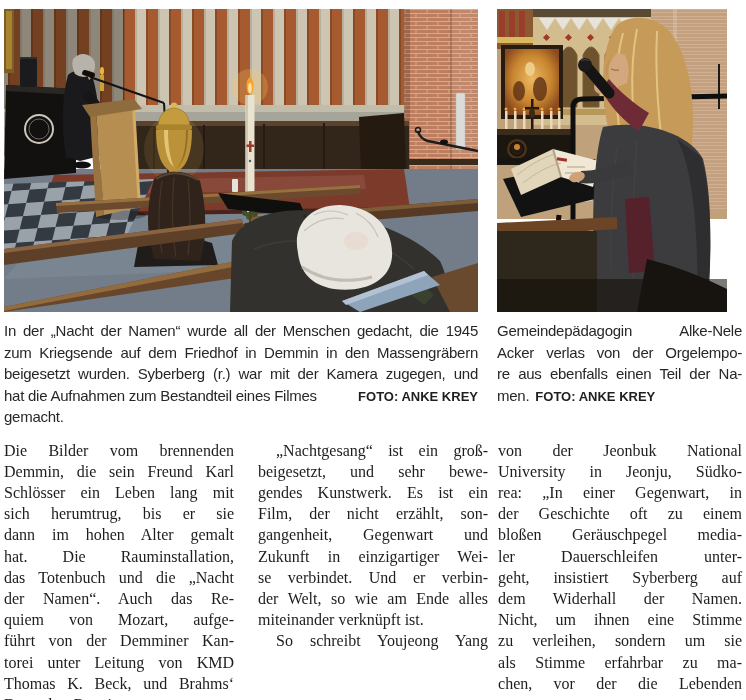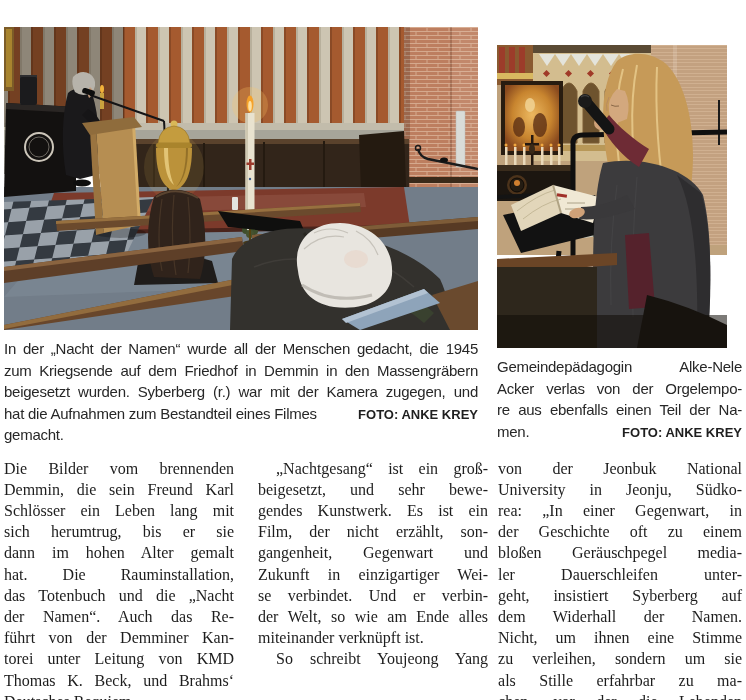--- a/index.html
+++ b/index.html
@@ -1,26 +1,26 @@
 <!DOCTYPE html>
 <html><head>
 <meta charset="utf-8">
 <style>
   html,body{margin:0;padding:0;background:#ffffff;}
   body{width:746px;height:700px;overflow:hidden;}
-  .page{box-sizing:border-box;width:746px;height:700px;padding:27px 4px 0 4px;
+  .page{box-sizing:border-box;width:746px;height:700px;padding:9px 4px 0 4px;
         font-family:"Liberation Serif",serif;background:#ffffff;}
   .photos-row{display:flex;}
   .block-left{width:474px;margin-right:19px;}
-  .block-right{width:245px;margin-top:18px;}
+  .block-right{width:245px;}
   .photo{display:block;}
   .caption{margin-top:8px;font-family:"Liberation Sans",sans-serif;font-size:15px;
            line-height:21.5px;color:#272727;letter-spacing:-0.25px;}
   .caption .ln{text-align:justify;text-align-last:justify;}
-  .caption .ln.cl{display:flex;justify-content:space-between;align-items:baseline;
+  .caption .ln.cl{display:flex;justify-content:flex-start;align-items:baseline;
                   text-align:left;text-align-last:left;}
   .credit{font-family:"Liberation Sans",sans-serif;font-size:13px;font-weight:700;
           color:#1f1f1f;letter-spacing:0;white-space:nowrap;padding-left:6px;}
   .body-row{display:flex;margin-top:12px;color:#1d1d1d;}
   .col{font-size:16px;line-height:21.2px;}
   .col1{width:231px;margin-right:24px;}
   .col2{width:231px;margin-right:10px;}
   .col3{width:245px;}
   .col .ln{text-align:justify;text-align-last:justify;}
   .col .ln.end{text-align-last:left;}
@@ -368,20 +368,21 @@
   <div class="body-row">
     <div class="col col1">
         <div class="ln">Die Bilder vom brennenden</div>
         <div class="ln">Demmin, die sein Freund Karl</div>
         <div class="ln">Schlösser ein Leben lang mit</div>
         <div class="ln">sich herumtrug, bis er sie</div>
         <div class="ln">dann im hohen Alter gemalt</div>
         <div class="ln">hat. Die Rauminstallation,</div>
         <div class="ln">das Totenbuch und die „Nacht</div>
         <div class="ln">der Namen“. Auch das Re-</div>
+        <div class="ln">quiem von Mozart, aufge-</div>
         <div class="ln">führt von der Demminer Kan-</div>
         <div class="ln">torei unter Leitung von KMD</div>
         <div class="ln">Thomas K. Beck, und Brahms‘</div>
         <div class="ln end">Deutsches Requiem.</div>
       </div>
     <div class="col col2">
         <div class="ln ind">„Nachtgesang“ ist ein groß-</div>
         <div class="ln">beigesetzt, und sehr bewe-</div>
         <div class="ln">gendes Kunstwerk. Es ist ein</div>
         <div class="ln">Film, der nicht erzählt, son-</div>
@@ -396,18 +397,18 @@
         <div class="ln">von der Jeonbuk National</div>
         <div class="ln">University in Jeonju, Südko-</div>
         <div class="ln">rea: „In einer Gegenwart, in</div>
         <div class="ln">der Geschichte oft zu einem</div>
         <div class="ln">bloßen Geräuschpegel media-</div>
         <div class="ln">ler Dauerschleifen unter-</div>
         <div class="ln">geht, insistiert Syberberg auf</div>
         <div class="ln">dem Widerhall der Namen.</div>
         <div class="ln">Nicht, um ihnen eine Stimme</div>
         <div class="ln">zu verleihen, sondern um sie</div>
-        <div class="ln">als Stille erfahrbar zu ma-</div>
+        <div class="ln">als Stimme erfahrbar zu ma-</div>
         <div class="ln">chen, vor der die Lebenden</div>
       </div>
   </div>
 
 </div>
 
 </body></html>

